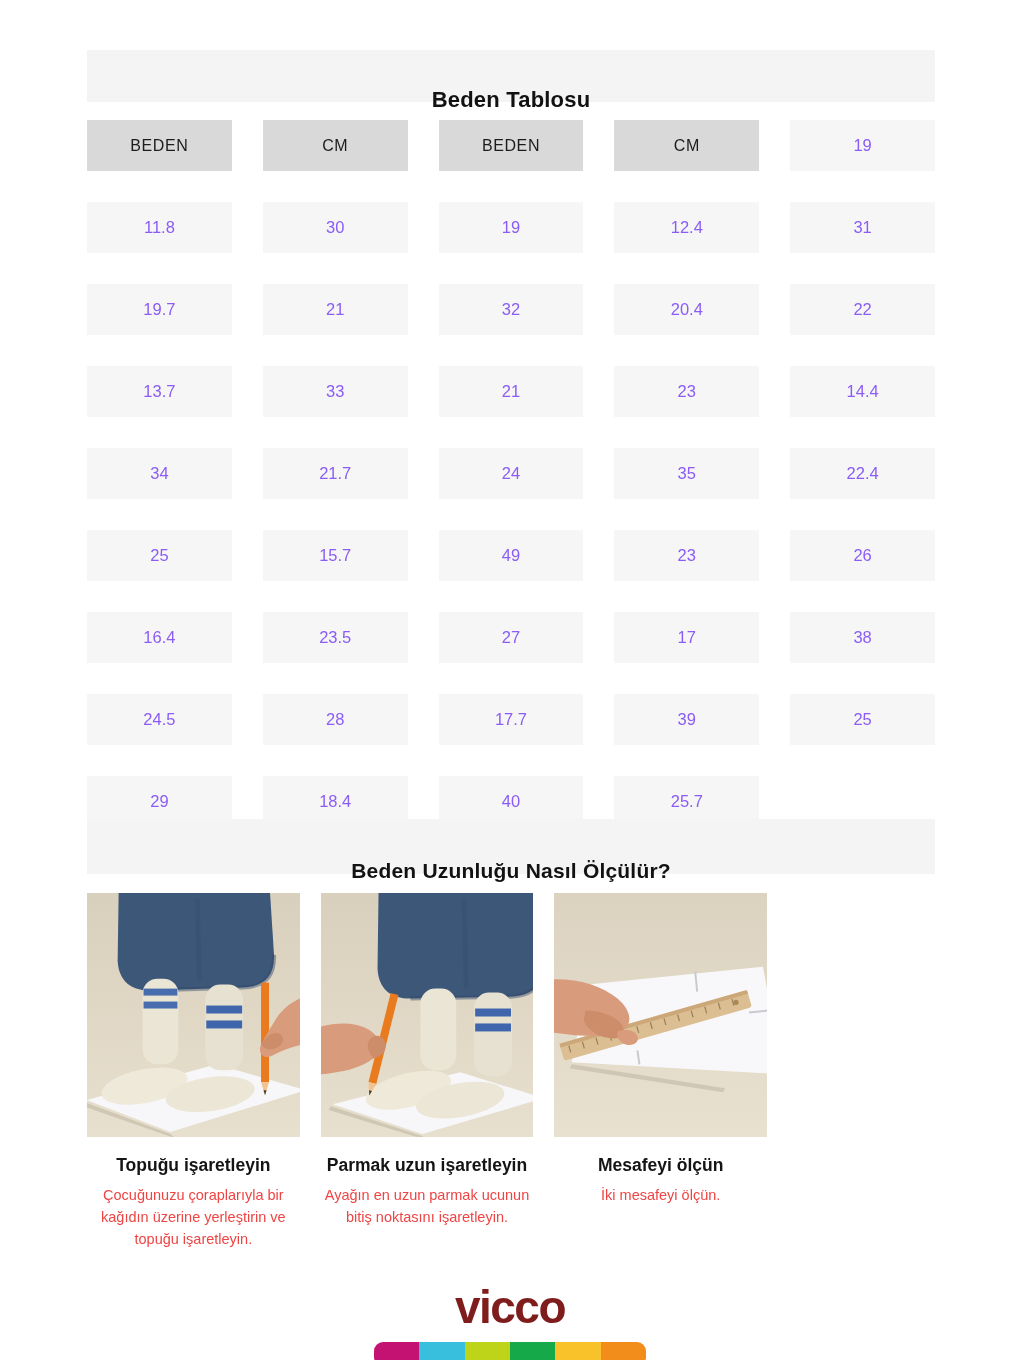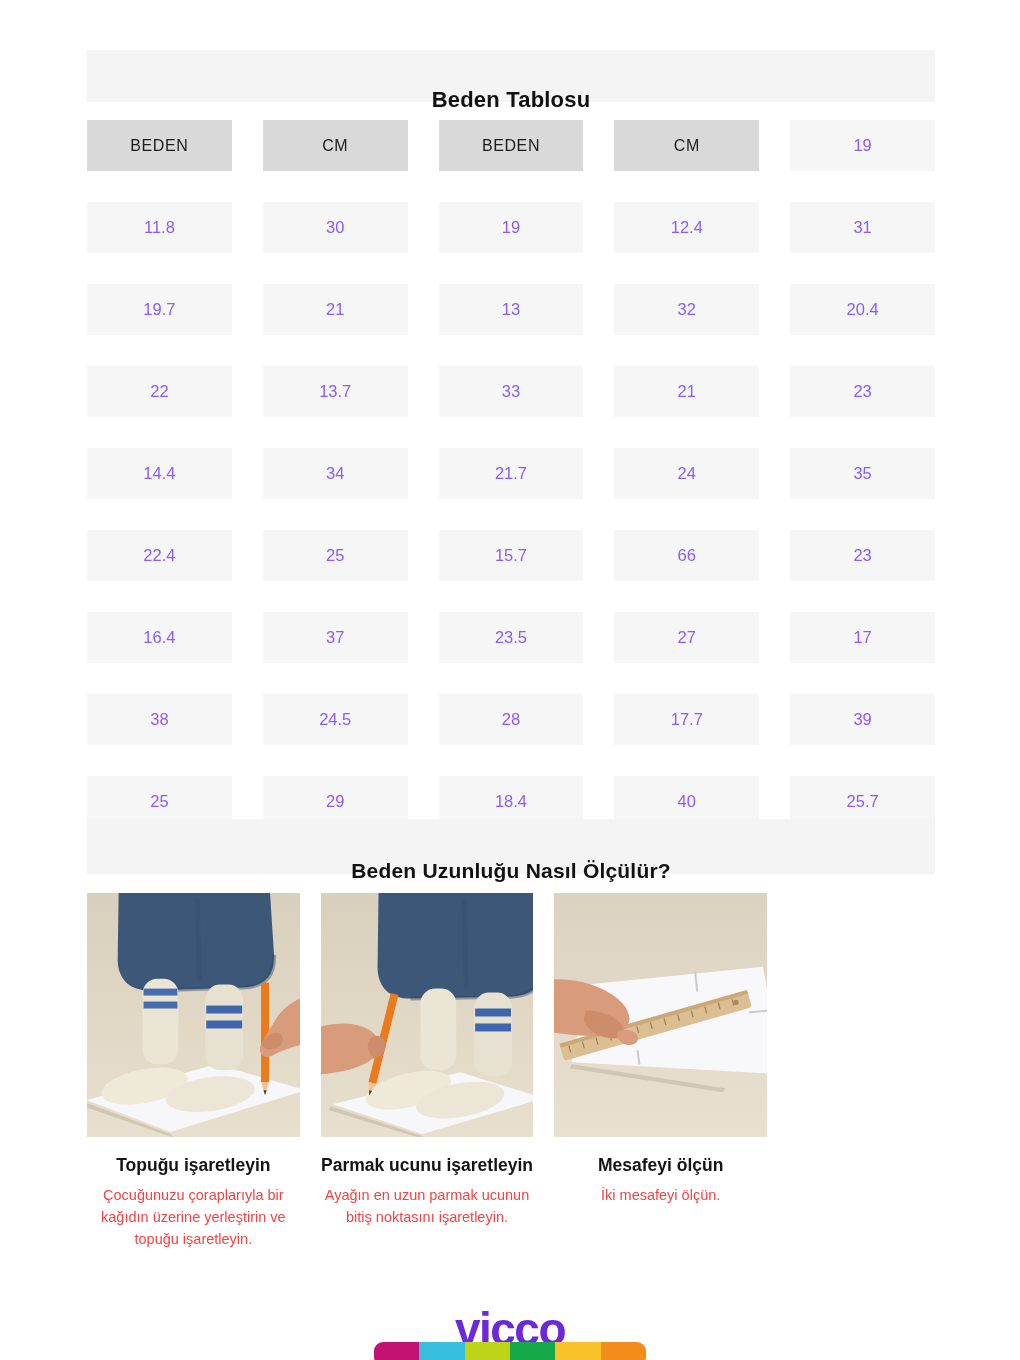--- a/index.html
+++ b/index.html
@@ -98,22 +98,21 @@
 
   .brand {
     position: absolute;
     left: 0;
     right: 0;
     top: 1280px;
     text-align: center;
     font-size: 46px;
     font-weight: 800;
     letter-spacing: -1.5px;
-    color: #6d28d9;
-    margin-top: 22px;
+    color: #7f1d1d;
   }
   .colorbar {
     position: absolute;
     left: 374px;
     top: 1342px;
     width: 272px;
     height: 24px;
     display: flex;
     border-radius: 9px;
     overflow: hidden;
@@ -135,40 +134,39 @@
       <div class="th">BEDEN</div>
       <div class="th">CM</div>
       <div class="td">19</div>
       <div class="td">11.8</div>
       <div class="td">30</div>
       <div class="td">19</div>
       <div class="td">12.4</div>
       <div class="td">31</div>
       <div class="td">19.7</div>
       <div class="td">21</div>
-      <div class="td">13</div>
       <div class="td">32</div>
       <div class="td">20.4</div>
       <div class="td">22</div>
       <div class="td">13.7</div>
       <div class="td">33</div>
       <div class="td">21</div>
       <div class="td">23</div>
       <div class="td">14.4</div>
       <div class="td">34</div>
       <div class="td">21.7</div>
       <div class="td">24</div>
       <div class="td">35</div>
       <div class="td">22.4</div>
       <div class="td">25</div>
       <div class="td">15.7</div>
-      <div class="td">66</div>
+      <div class="td">49</div>
       <div class="td">23</div>
+      <div class="td">26</div>
       <div class="td">16.4</div>
-      <div class="td">37</div>
       <div class="td">23.5</div>
       <div class="td">27</div>
       <div class="td">17</div>
       <div class="td">38</div>
       <div class="td">24.5</div>
       <div class="td">28</div>
       <div class="td">17.7</div>
       <div class="td">39</div>
       <div class="td">25</div>
       <div class="td">29</div>
@@ -248,21 +246,21 @@
           </g>
           <g transform="rotate(14 90 150)">
             <rect x="86" y="100" width="8" height="92" fill="#e97a1e"></rect>
             <polygon points="86,192 94,192 90,205" fill="#f2c38f"></polygon>
             <polygon points="88.5,200 91.5,200 90,205" fill="#4a3a30"></polygon>
           </g>
           <path d="M0,146 C26,131 56,126 76,137 C88,144 91,157 81,166 C64,180 28,184 0,182 Z" fill="#d89c7c"></path>
           <path d="M81,166 C74,158 73,150 79,145 C85,141 92,144 93,152 C94,159 89,164 81,166 Z" fill="#cd8d6a"></path>
         </svg>
       </div>
-      <h3>Parmak ucunu işaretleyin</h3>
+      <h3>Parmak uzun işaretleyin</h3>
       <p>Ayağın en uzun parmak ucunun bitiş noktasını işaretleyin.</p>
     </figure>
 
     <figure class="step">
       <div class="photo">
         <svg viewBox="0 0 270 245" preserveAspectRatio="xMidYMid slice" aria-hidden="true">
           <defs>
             <linearGradient id="bg3" x1="0" y1="0" x2="0" y2="1">
               <stop offset="0" stop-color="#dbd2c0"></stop>
                 <stop offset="1" stop-color="#e9e1cf"></stop>

